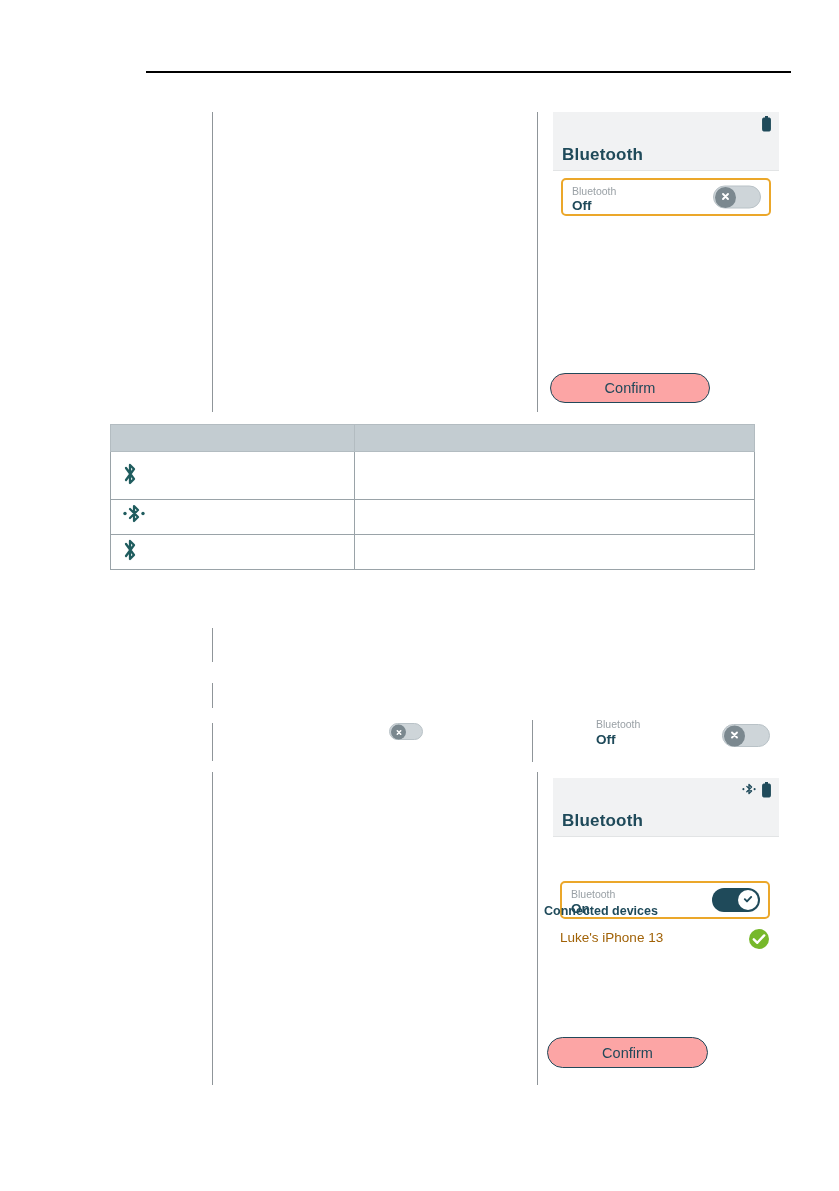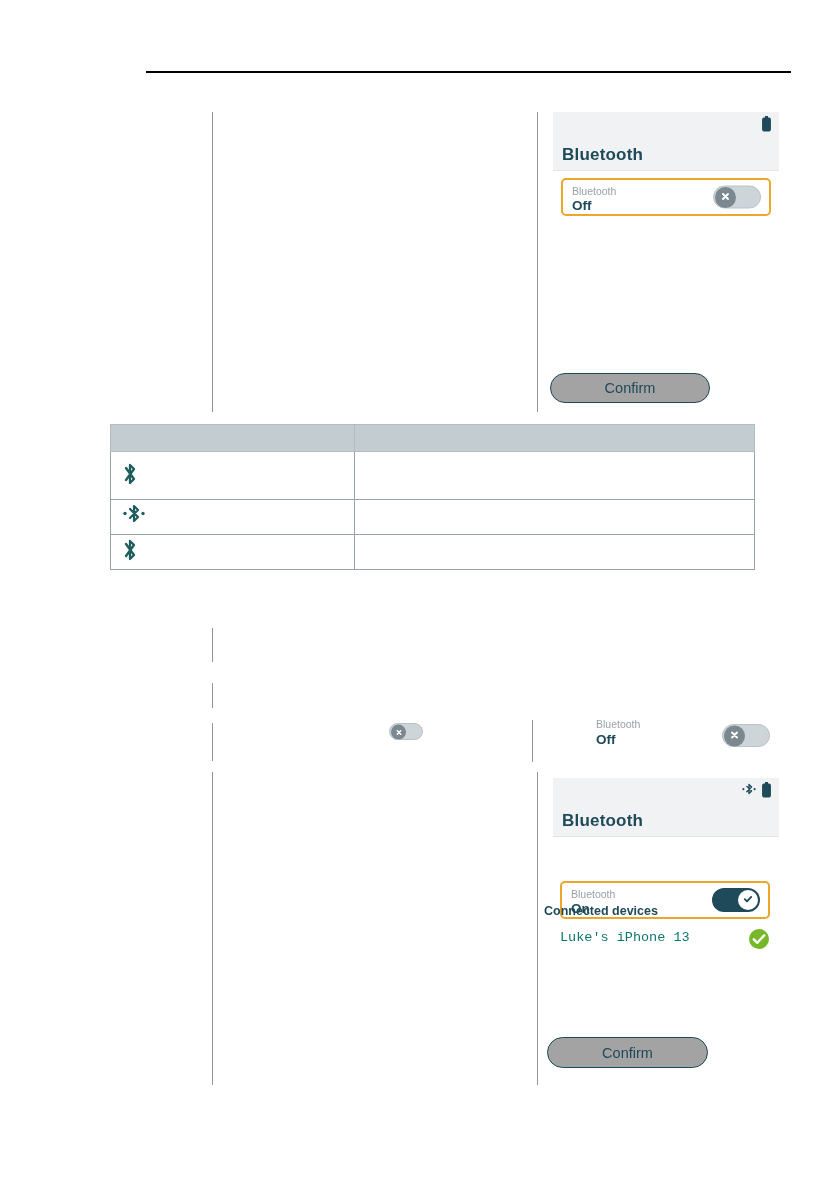--- a/index.html
+++ b/index.html
@@ -103,41 +103,40 @@
   .knob.on {
     background: #ffffff;
     right: 2px;
   }
 
   
   .confirm-btn {
     position: absolute;
     border: 1px solid #21495a;
     border-radius: 999px;
-    background: #a3a3a3;
+    background: #fca5a5;
     color: #21495a;
     font-size: 14.5px;
     display: flex;
     align-items: center;
     justify-content: center;
     box-sizing: border-box;
   }
 
   
   .section-heading {
     position: absolute;
     font-size: 12.5px;
     font-weight: bold;
     color: #1f4a5a;
   }
   .device-name {
     position: absolute;
     font-size: 13.5px;
-    color: #0f766e;
-    font-family: Liberation Mono, monospace;
+    color: #a16207;
   }
 
   
   #icon-table {
     position: absolute;
     left: 110px;
     top: 424px;
     width: 645px;
     border-collapse: collapse;
     table-layout: fixed;

